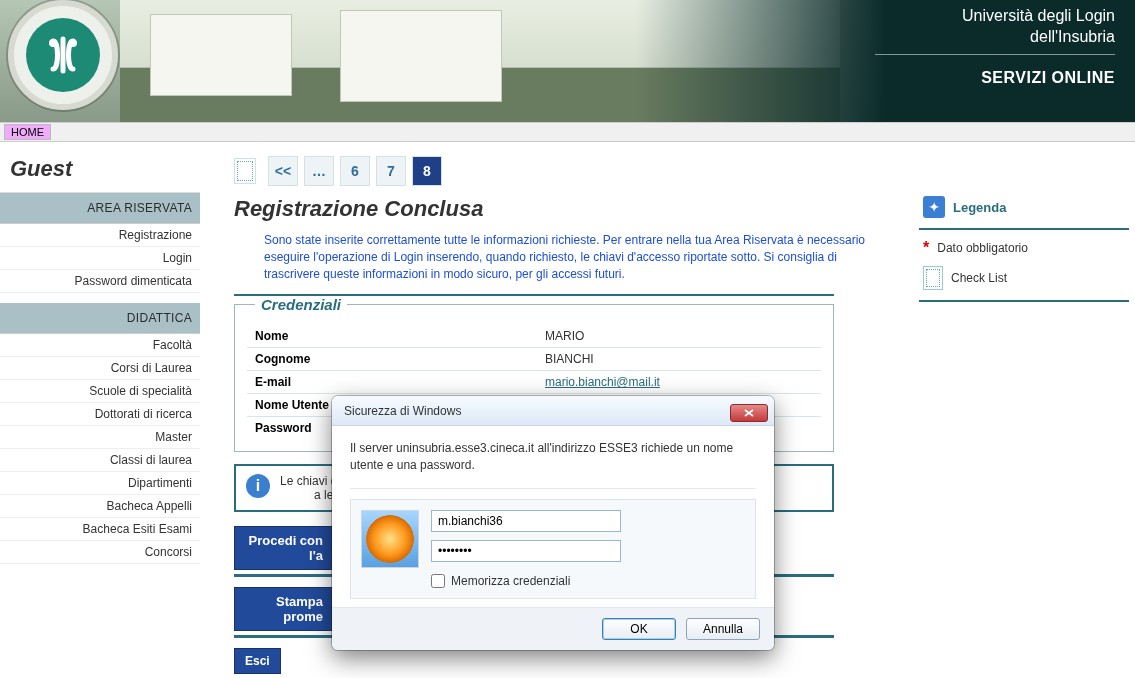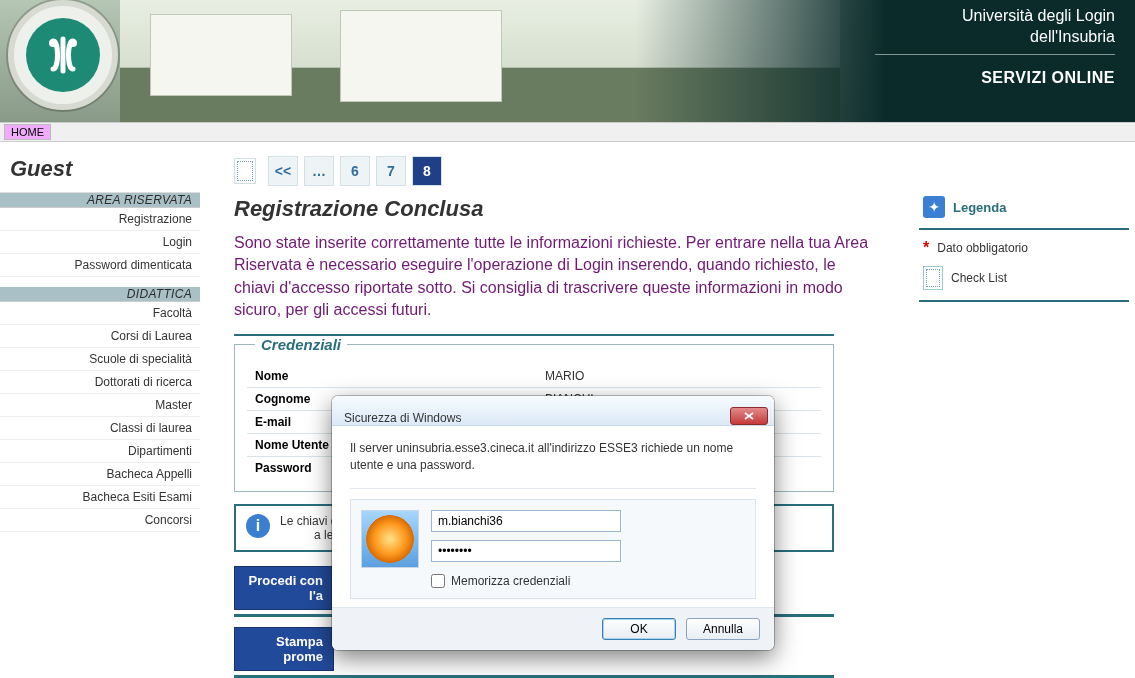--- a/index.html
+++ b/index.html
@@ -88,25 +88,24 @@
   .sidebar h2 {
     font-size:22px; font-style:italic; font-weight:bold;
     color:#333; padding:14px 10px 10px;
     border-bottom:1px solid #ddd;
   }
   .sidebar .section-head {
     background:#aac0c7;
     color:#2c2c2c;
     font-size:12px;
     text-align:right;
-    padding:0 8px;
+    padding:8px 8px;
     font-weight:normal;
     border-bottom:1px solid #ccc;
     letter-spacing:0.3px;
-    font-style:italic;
   }
   .sidebar .item {
     display:block;
     text-align:right;
     padding:4px 8px;
     color:#333;
     text-decoration:none;
     border-bottom:1px solid #eee;
     font-size:12px;
   }
@@ -132,21 +131,21 @@
     cursor:pointer;
   }
   .pager .pg.active { background:#1f3f86; color:#fff; }
   h1.title {
     font-family:"Trebuchet MS",sans-serif;
     font-style:italic;
     font-size:22px;
     color:#333;
     margin:4px 0 10px;
   }
-  .intro { font-size:16px; color:#701a75; line-height:1.4; max-width:640px; margin-bottom:12px;}
+  .intro { font-size:12px; color:#1d4ed8; line-height:1.4; max-width:640px; margin-bottom:12px;margin-left:30px;}
   .hr-strong { height:2px; background:#2a6e7e; border:none; margin:0 0 0; max-width:600px;}
   fieldset.cred {
     border:1px solid #9fb8bf;
     padding:12px;
     margin-bottom:12px;
     max-width:600px;
   }
   fieldset.cred legend {
     font-family:"Trebuchet MS",sans-serif;
     font-style:italic; font-weight:bold;
@@ -221,21 +220,21 @@
     box-shadow: 0 8px 24px rgba(0,0,0,.5), 0 0 0 1px rgba(0,0,0,.25);
     border-radius:6px;
     background:#fff;
     z-index:100;
     font-family:"Segoe UI", Tahoma, sans-serif;
   }
   .dlg-title {
     background: linear-gradient(180deg,#f7fbff 0%, #e9f2fb 50%, #dce9f6 100%);
     height:30px;
     border-top-left-radius:6px; border-top-right-radius:6px;
-    display:flex; align-items:flex-end; justify-content:space-between;
+    display:flex; align-items:flex-start; justify-content:space-between;
     padding:8px 6px 0 12px;
     border-bottom:1px solid #c9d6e4;
   }
   .dlg-title span { font-size:12px; color:#333; }
   .dlg-close {
     width:38px; height:18px;
     background: linear-gradient(180deg,#e38a8a,#c53a3a);
     border:1px solid #8b2b2b;
     border-radius:3px;
     display:flex; align-items:center; justify-content:center;

